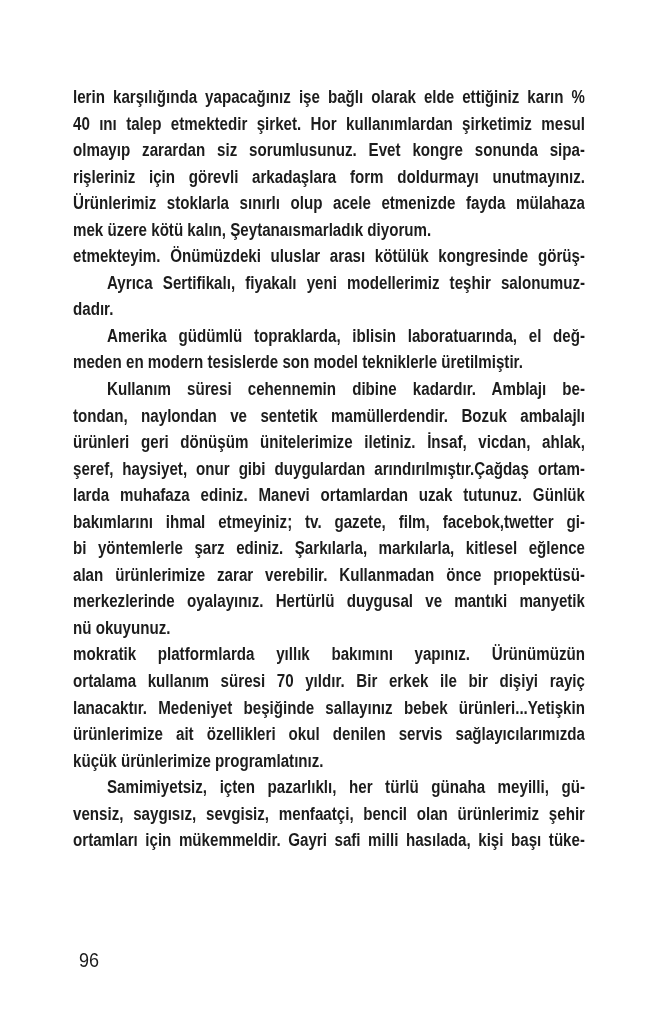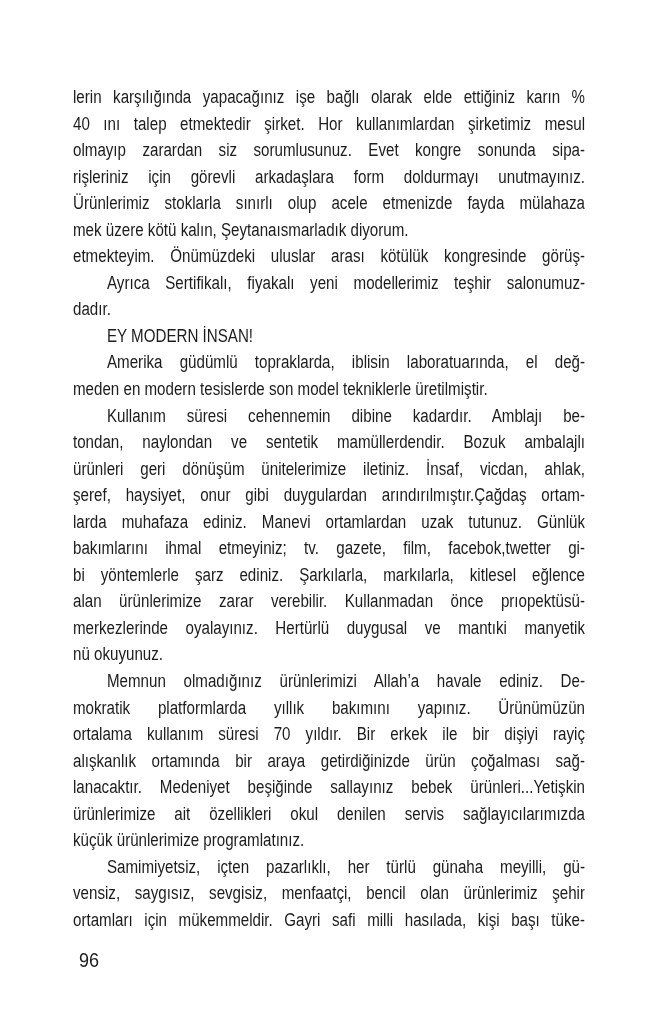--- a/index.html
+++ b/index.html
@@ -21,20 +21,21 @@
     top: 0;
     width: 658px;
     height: 1024px;
     background: #ffffff;
   }
   .text-block {
     position: absolute;
     left: 73px;
     top: 84px;
     width: 512px;
+    font-weight: bold;
   }
   .line {
     height: 26.55px;
     line-height: 26.55px;
     font-size: 17.6px;
     white-space: nowrap;
     position: relative;
   }
   .line .inner {
     display: block;
@@ -91,23 +92,20 @@
       </div>
       <div class="line">
         <span class="inner">etmekteyim. Önümüzdeki uluslar arası kötülük kongresinde görüş-</span>
       </div>
       <div class="line indent">
         <span class="inner">Ayrıca Sertifikalı, fiyakalı yeni modellerimiz teşhir salonumuz-</span>
       </div>
       <div class="line last">
         <span class="inner">dadır.</span>
       </div>
-      <div class="line indent last">
-        <span class="inner">EY MODERN İNSAN!</span>
-      </div>
       <div class="line indent">
         <span class="inner">Amerika güdümlü topraklarda, iblisin laboratuarında, el değ-</span>
       </div>
       <div class="line last">
         <span class="inner">meden en modern tesislerde son model tekniklerle üretilmiştir.</span>
       </div>
       <div class="line indent">
         <span class="inner">Kullanım süresi cehennemin dibine kadardır. Amblajı be-</span>
       </div>
       <div class="line">
@@ -130,31 +128,25 @@
       </div>
       <div class="line">
         <span class="inner">alan ürünlerimize zarar verebilir. Kullanmadan önce prıopektüsü-</span>
       </div>
       <div class="line">
         <span class="inner">merkezlerinde oyalayınız.  Hertürlü duygusal ve mantıki manyetik</span>
       </div>
       <div class="line last">
         <span class="inner">nü okuyunuz.</span>
       </div>
-      <div class="line indent">
-        <span class="inner">Memnun olmadığınız ürünlerimizi Allah’a havale ediniz. De-</span>
-      </div>
       <div class="line">
         <span class="inner">mokratik platformlarda yıllık bakımını yapınız. Ürünümüzün</span>
       </div>
       <div class="line">
         <span class="inner">ortalama kullanım süresi 70 yıldır. Bir erkek ile bir dişiyi rayiç</span>
-      </div>
-      <div class="line">
-        <span class="inner">alışkanlık ortamında bir araya getirdiğinizde ürün çoğalması sağ-</span>
       </div>
       <div class="line">
         <span class="inner">lanacaktır. Medeniyet beşiğinde sallayınız bebek ürünleri...Yetişkin</span>
       </div>
       <div class="line">
         <span class="inner">ürünlerimize ait özellikleri okul denilen servis sağlayıcılarımızda</span>
       </div>
       <div class="line last">
         <span class="inner">küçük ürünlerimize programlatınız.</span>
       </div>

